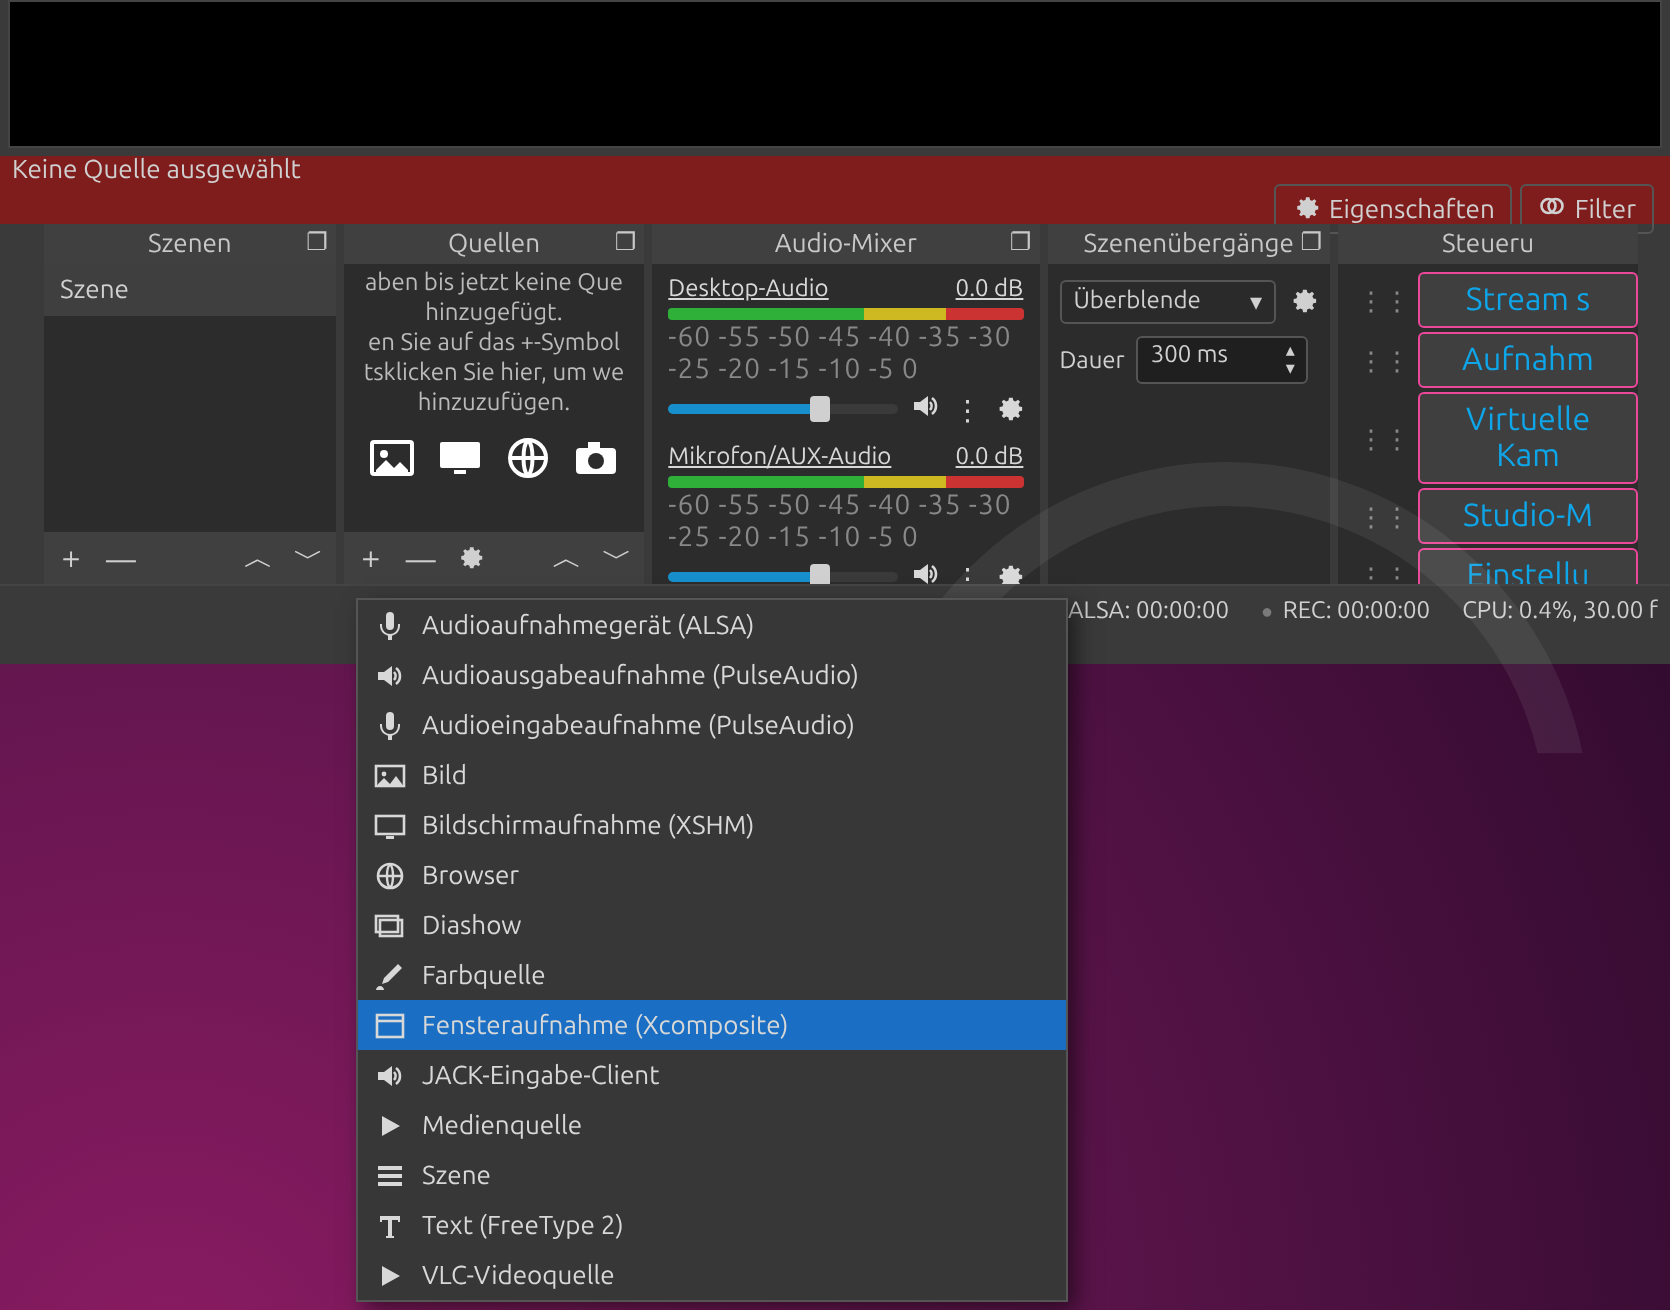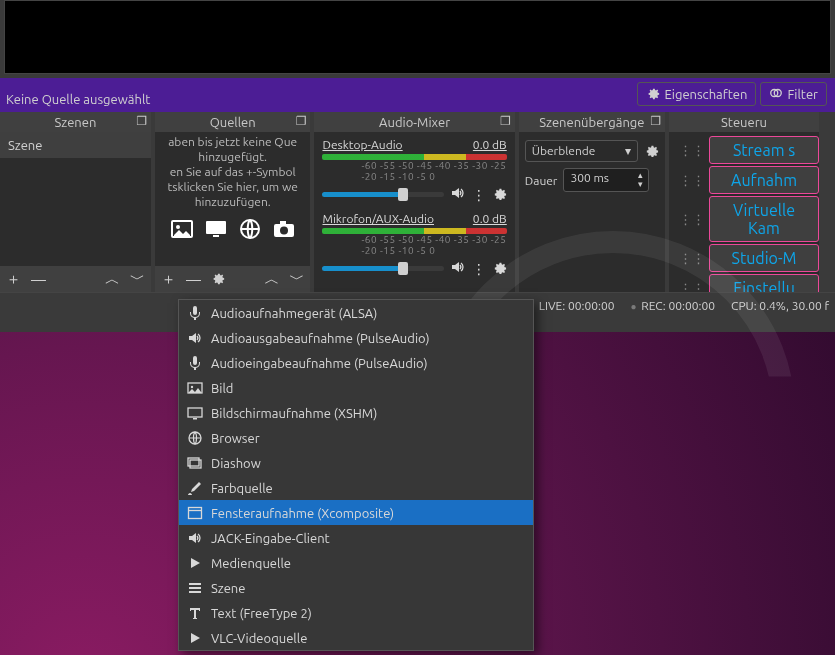--- a/index.html
+++ b/index.html
@@ -1,41 +1,41 @@
 <!DOCTYPE html>
 <html><head>
 <meta charset="utf-8">
 <style>
 html,body{margin:0;padding:0;font-family:"Ubuntu","Noto Sans",sans-serif;font-size:13px;background:#1f1f1f;color:#c8c8c8;overflow:hidden;}
 .root{width:835px;height:655px;position:relative;background:#3a3a3a;}
 .preview{height:72px;background:#000;border:1px solid #444;margin:0 4px 4px 4px;}
-.toolrow{display:flex;align-items:flex-end;height:28px;background:#4c1d95;padding:0 4px 6px 4px;}
+.toolrow{display:flex;align-items:flex-start;height:28px;background:#7f1d1d;padding:0 4px 6px 4px;flex-direction:column;}
 .toolrow .selmsg{color:#d0d0d0;margin-left:2px;}
 .tbtn{display:flex;align-items:center;border:1px solid #555;border-radius:3px;padding:3px 8px;margin-right:4px;color:#d0d0d0;}
 .tbtn span+span{margin-left:4px;}
-.panels{display:flex;height:180px;}
+.panels{display:flex;height:180px;padding-left:22px;}
 .panel{display:flex;flex-direction:column;background:#3a3a3a;margin-right:4px;}
 .phead{display:flex;align-items:center;justify-content:center;position:relative;height:20px;background:#404040;color:#c8c8c8;}
 .phead .pop{position:absolute;right:4px;top:2px;font-size:12px;}
 .pbody{flex:1;background:#2c2c2c;position:relative;overflow:hidden;}
 .pfoot{height:26px;background:#404040;display:flex;align-items:center;padding:0 6px;gap:8px;color:#d0d0d0;}
 .sfoot{display:flex;align-items:center;gap:10px;font-size:15px;}
 .sz{width:162px;}
 .sz .pbody{color:#d0d0d0;}
 .sz-item{background:#3f3f3f;padding:6px 8px;}
 .src{width:167px;}
 .src .pbody{text-align:center;color:#bbb;padding:2px 2px;font-size:12px;line-height:1.25;}
 .src-icons{display:flex;justify-content:center;gap:6px;margin-top:8px;font-size:22px;color:#fff;}
 .src-icons svg, .src-icons .u{width:28px;height:24px;}
 .mix{width:215px;}
 .mix .pbody{padding:6px 8px 0 8px;}
 .atrack{margin-bottom:8px;}
 .arow1{display:flex;align-items:center;justify-content:space-between;color:#d8d8d8;font-size:12px;text-decoration:underline;}
 .meter{height:6px;width:100%;margin-top:3px;background:linear-gradient(to right,#2fbf3a 0%,#2fbf3a 55%,#dfc81f 55%,#dfc81f 78%,#d33 78%,#d33 100%);border-radius:2px;opacity:.9;}
-.ticks{color:#888;font-size:10px;letter-spacing:.5px;margin-left:39px;}
+.ticks{color:#888;font-size:14px;letter-spacing:.5px;}
 .arow2{display:flex;align-items:center;gap:6px;margin-top:3px;}
 .slider{flex:1;height:5px;background:#3a3a3a;border-radius:3px;position:relative;}
 .slider .fill{position:absolute;left:0;top:0;bottom:0;background:#178fcc;border-radius:3px;}
 .slider .knob{position:absolute;top:-4px;width:10px;height:13px;background:#d0d0d0;border-radius:2px;}
 .arow2 .ic{color:#d8d8d8;font-size:14px;}
 .trans{width:157px;}
 .trans .pbody{padding:8px 6px;color:#d0d0d0;font-size:12px;}
 .trans .row{display:flex;align-items:center;gap:6px;margin-bottom:6px;}
 .sel{flex:1;background:#2a2a2a;border:1px solid #555;border-radius:3px;padding:3px 6px;display:flex;justify-content:space-between;}
 .num{background:#1f1f1f;border:1px solid #555;border-radius:3px;padding:2px 6px;width:72px;display:flex;justify-content:space-between;}
@@ -260,21 +260,21 @@
           </div>
           <div style="display: flex; align-items: center;">
             <span class="grip">⋮⋮</span>
             <div class="bbtn">Beend</div>
           </div>
         </div>
     </div>
   </div>
 
   <div class="status">
-    <span><span class="dot">●</span> <span>LIVE: 00:00:00</span></span>
+    <span><span class="dot">●</span> <span>ALSA: 00:00:00</span></span>
     <span><span class="dot">●</span> <span>REC: 00:00:00</span></span>
     <span>CPU: 0.4%, 30.00 f</span>
   </div>
 
   <div class="desktop">
     <div class="ring"></div>
   </div>
 
   <div class="menu" id="ctxmenu">
       <div class="mitem">

